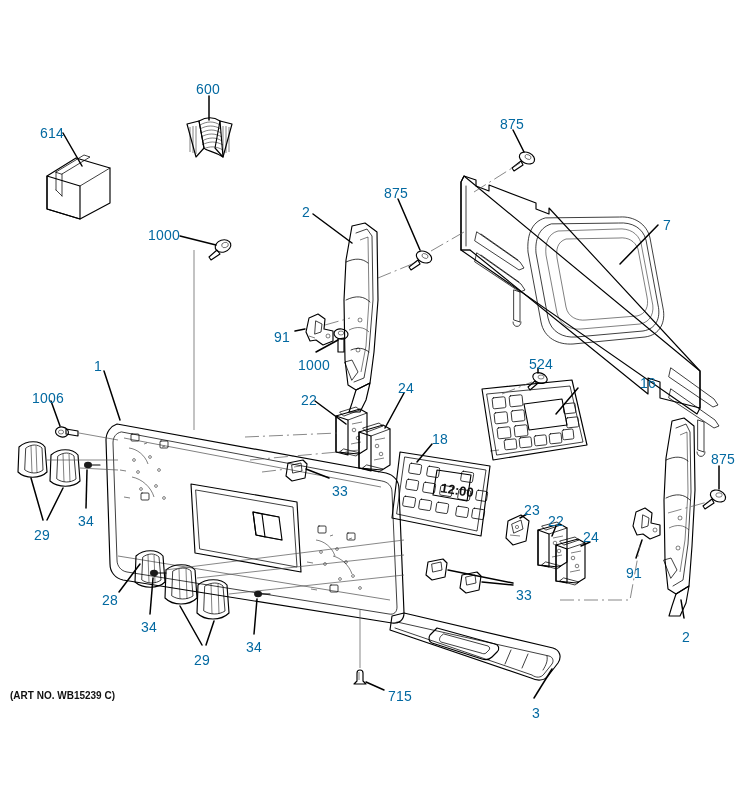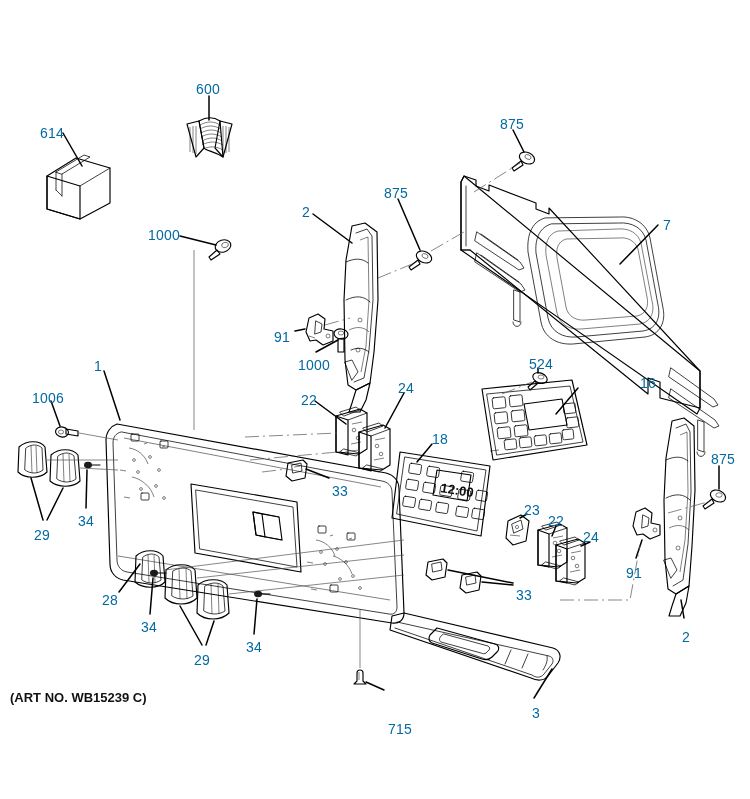--- a/index.html
+++ b/index.html
@@ -3,21 +3,21 @@
 <meta charset="utf-8">
 <title>Parts Diagram</title>
 <style>
   html,body{margin:0;padding:0;background:#ffffff;}
   body{width:750px;height:799px;position:relative;overflow:hidden;
        font-family:"Liberation Sans", sans-serif;color:#000;}
   #stage{position:absolute;left:0;top:0;width:750px;height:799px;}
   svg#art{position:absolute;left:0;top:0;width:750px;height:799px;}
   .lbl{position:absolute;font-size:14px;font-weight:400;color:#0369a1;
        letter-spacing:.2px;white-space:nowrap;line-height:1;}
-  #artno{position:absolute;left:10px;top:690px;font-size:13px;font-weight:700;
+  #artno{position:absolute;left:10px;top:690px;font-size:10px;font-weight:700;
          color:#111;white-space:nowrap;}
   .fillw{fill:#ffffff;}
   .fillg{fill:#e9e9e9;}
   .fillgg{fill:#d4d4d4;}
   .fillk{fill:#1a1a1a;}
   .st{fill:none;stroke:#000;stroke-width:1.15;stroke-linejoin:round;stroke-linecap:round;}
   .stt{fill:none;stroke:#000;stroke-width:.75;stroke-linejoin:round;stroke-linecap:round;}
   .sth{fill:none;stroke:#000;stroke-width:.5;}
   .leader{fill:none;stroke:#000;stroke-width:1.5;stroke-linecap:round;}
   .axis{fill:none;stroke:#555;stroke-width:.7;stroke-dasharray:14 4 2 4;}
@@ -474,18 +474,18 @@
 <div class="lbl" style="left:141px;top:620px;">34</div>
 <div class="lbl" style="left:246px;top:640px;">34</div>
 <div class="lbl" style="left:102px;top:593px;">28</div>
 <div class="lbl" style="left:301px;top:393px;">22</div>
 <div class="lbl" style="left:548px;top:514px;">22</div>
 <div class="lbl" style="left:398px;top:381px;">24</div>
 <div class="lbl" style="left:583px;top:530px;">24</div>
 <div class="lbl" style="left:524px;top:503px;text-align:center;">23</div>
 <div class="lbl" style="left:332px;top:484px;">33</div>
 <div class="lbl" style="left:516px;top:588px;">33</div>
-<div class="lbl" style="left:388px;top:722px;">715</div>
+<div class="lbl" style="left:388px;top:689px;">715</div>
 <div class="lbl" style="left:532px;top:706px;">3</div>
 
 <div id="artno">(ART NO. WB15239 C)</div>
 
 </div>
 
 </body></html>

